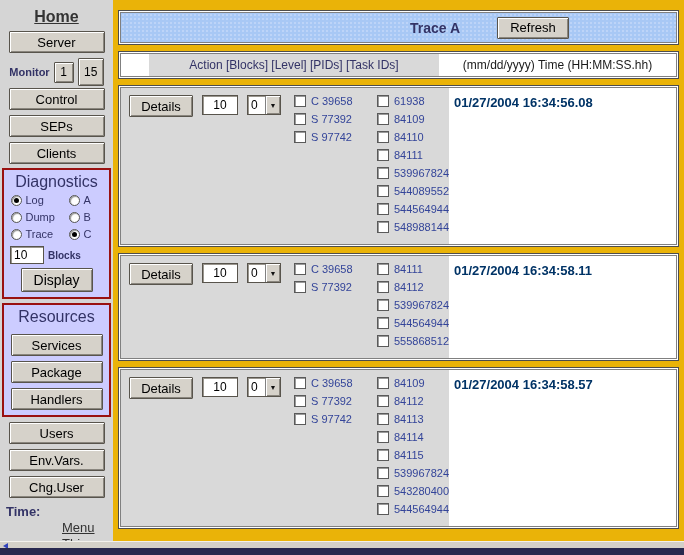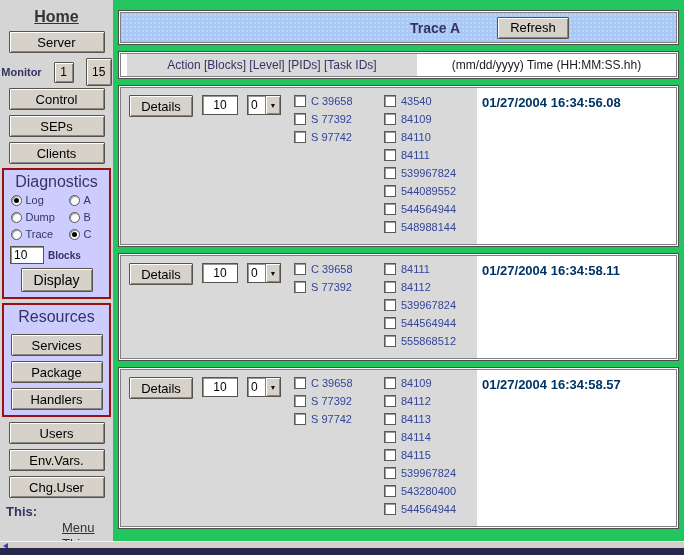--- a/index.html
+++ b/index.html
@@ -1,31 +1,31 @@
 <!DOCTYPE html>
 <html><head>
 <meta charset="utf-8">
 <style>
   * { margin:0; padding:0; box-sizing:border-box; }
   html,body { width:684px; height:555px; overflow:hidden; background:#fff;
               font-family:"Liberation Sans", sans-serif; }
-  .screen { position:relative; width:684px; height:555px; background:#22c55e; overflow:hidden;text-decoration:underline; }
+  .screen { position:relative; width:684px; height:555px; background:#eab308; overflow:hidden;text-decoration:underline; }
 
   
   .sidebar { position:absolute; left:0; top:0; width:113px; height:541px;
              background:#d5d5d5; text-align:center; }
   .home { display:inline-block; margin-top:8px; font-size:16px; font-weight:bold;
           color:#333333; text-decoration:underline; cursor:pointer; }
   .btn { display:inline-block; background:#d6d2ca; color:#000;
          border:1px solid #58544c; border-radius:1px;
          box-shadow: inset 1px 1px 0 #ffffff, inset -1px -1px 0 #8a867e;
          font-family:"Liberation Sans", sans-serif; font-size:13px;
          text-align:center; cursor:pointer; }
   .side-btn { width:96px; height:22px; margin-top:5px; }
-  .monitor-row { margin-top:8px; height:22px; display:flex; align-items:center; justify-content:center; gap:12px; }
+  .monitor-row { margin-top:8px; height:22px; display:flex; align-items:center; justify-content:center; gap:4px; }
   .monitor-label { font-size:11px; font-weight:bold; color:#333366; }
   .btn.mini-1 { width:20px; height:21px; font-size:12px; }
   .btn.mini-15 { width:26px; height:28px; font-size:12px; }
 
   .red-panel { margin:4px 2px 0 2px; border:2px solid #991111; background:#ccccff; padding:3px 2px 5px 2px; }
   .panel-title { font-size:16px; color:#333366; margin-bottom:3px; }
   .radio-grid { display:grid; grid-template-columns:58px 34px; justify-content:center; row-gap:5px; }
   .radio-item { display:flex; align-items:center; gap:4px; cursor:pointer; }
   .radio-dot { width:11px; height:11px; border-radius:50%; background:#fff;
                border:1px solid #555; box-shadow: inset 1px 1px 1px #999; position:relative; flex:0 0 auto; }
@@ -51,27 +51,27 @@
   .box { border:1px solid #4d4d4d; padding:1px; background:#fff; margin-top:6px; }
   .box-inner { border:1px solid #808080; }
   .header-box { margin-top:10px; }
   .header-inner { height:31px; background:#a8c8f5;
       background-image: radial-gradient(#bdd4f8 1px, transparent 1px); background-size:4px 4px;
       position:relative; display:flex; align-items:center; }
   .trace-title { position:absolute; left:5px; width:334px; text-align:right;
       font-size:14px; font-weight:bold; color:#333366; }
   .refresh { position:absolute; left:376px; width:72px; height:22px; font-size:13px; }
 
-  .colhead-inner { height:24px; background:#fff; display:flex; align-items:center; }
+  .colhead-inner { height:24px; background:#fff; display:flex; align-items:center;padding-left:22px; }
   .colhead-left { width:290px; margin-left:6px; background:#d9d9d9; height:22px;
       line-height:22px; text-align:center; font-size:12px; color:#333366; }
   .colhead-right { flex:1; text-align:center; font-size:12px; color:#1a1a1a; }
 
   .entry-inner { display:flex; background:#fff; }
-  .entry-gray { width:356px; background:#d9d9d9; display:flex; align-items:flex-start;
+  .entry-gray { width:328px; background:#d9d9d9; display:flex; align-items:flex-start;
       padding:7px 0 5px 8px; }
   .details { width:64px; height:22px; font-size:13px; flex:0 0 auto; }
   .num-input { width:36px; height:20px; margin-left:9px; text-align:center; flex:0 0 auto; }
   .level-select { margin-left:9px; width:34px; height:20px; background:#fff;
       border:1px solid #58544c; box-shadow: inset 1px 1px 0 #9a968e;
       display:flex; align-items:stretch; cursor:pointer; flex:0 0 auto; }
   .sel-val { flex:1; font-size:12px; padding-left:3px; line-height:18px; color:#000; }
   .sel-btn { width:15px; background:#d6d2ca; border-left:1px solid #808080;
       box-shadow: inset 1px 1px 0 #fff, inset -1px -1px 0 #8a867e;
       font-size:7px; color:#111; display:flex; align-items:center; justify-content:center; }
@@ -152,21 +152,21 @@
       <div>
         
       <button class="btn side-btn">Services</button><button class="btn side-btn">Package</button><button class="btn side-btn">Handlers</button></div>
     </div>
 
     <div>
       
     <button class="btn side-btn">Users</button><button class="btn side-btn">Env.Vars.</button><button class="btn side-btn">Chg.User</button></div>
 
     <div class="help">
-      <div class="help-title">This:</div>
+      <div class="help-title">Time:</div>
       <div class="help-links">
 
       <a class="help-link">Menu</a>
           <a class="help-link">This Page</a>
           <a class="help-link">Contents</a>
         </div>
     </div>
   </div>
 
   <div class="main">
@@ -206,21 +206,21 @@
             </label>
               <label class="cb-item">
               <span class="cb"></span>
               <span class="cb-label">S 97742</span>
             </label>
             </div>
           <div class="cb-col task-col">
 
           <label class="cb-item">
               <span class="cb"></span>
-              <span class="cb-label">43540</span>
+              <span class="cb-label">61938</span>
             </label>
               <label class="cb-item">
               <span class="cb"></span>
               <span class="cb-label">84109</span>
             </label>
               <label class="cb-item">
               <span class="cb"></span>
               <span class="cb-label">84110</span>
             </label>
               <label class="cb-item">

